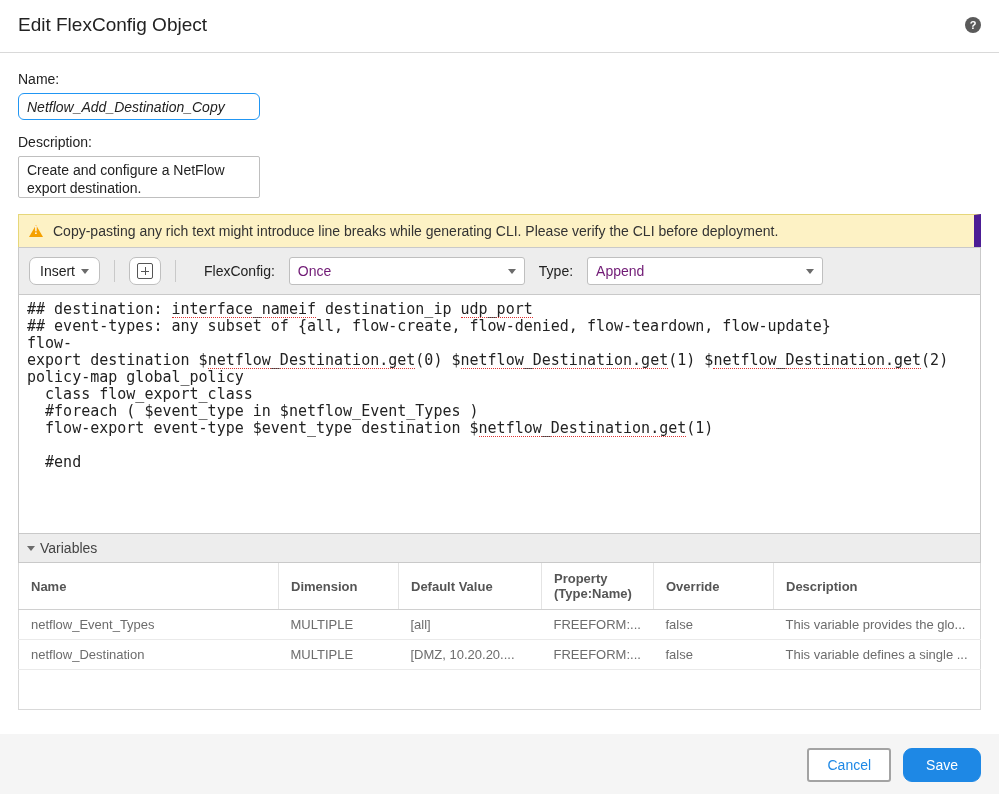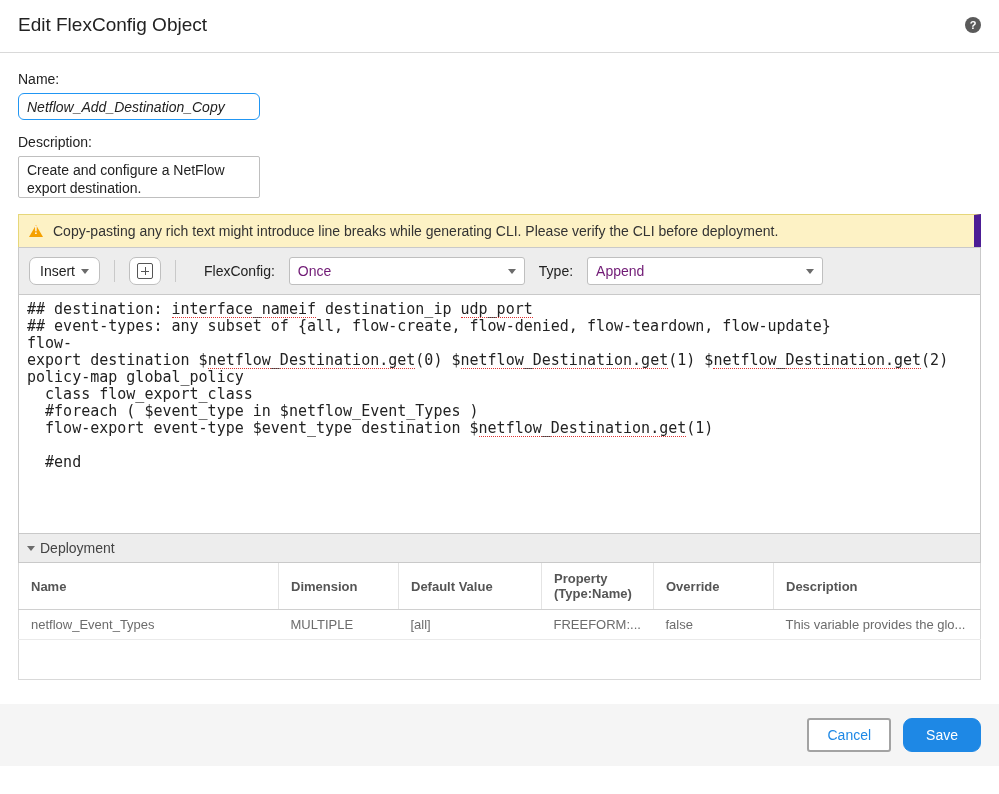--- a/index.html
+++ b/index.html
@@ -99,21 +99,21 @@
 <span>export destination $</span><span class="ul">netflow_Destination.get</span><span>(0) $</span><span class="ul">netflow_Destination.get</span><span>(1) $</span><span class="ul">netflow_Destination.get</span><span>(2)</span>
 <span>policy-map global_policy</span>
 <span>  class flow_export_class</span>
 <span>  #foreach ( $event_type in $netflow_Event_Types )</span>
 <span>  flow-export event-type $event_type destination $</span><span class="ul">netflow_Destination.get</span><span>(1)</span>
 <span></span>
 <span>  #end</span></div>
 
     <div class="vars-hdr">
       <span class="tri-down"></span>
-      <span>Deployment</span>
+      <span>Variables</span>
     </div>
 
     <table>
       <colgroup>
         <col class="c-name">
           <col class="c-dim">
           <col class="c-def">
           <col class="c-prop">
           <col class="c-ovr">
           <col>
@@ -130,20 +130,28 @@
       </thead>
       <tbody>
         <tr>
           <td>netflow_Event_Types</td>
           <td>MULTIPLE</td>
           <td>[all]</td>
           <td>FREEFORM:...</td>
           <td>false</td>
           <td>This variable provides the glo...</td>
         </tr>
+        <tr>
+          <td>netflow_Destination</td>
+          <td>MULTIPLE</td>
+          <td>[DMZ, 10.20.20....</td>
+          <td>FREEFORM:...</td>
+          <td>false</td>
+          <td>This variable defines a single ...</td>
+        </tr>
         <tr class="tbl-pad">
             <td colspan="6"></td>
           </tr>
       </tbody>
     </table>
   </div>
 
   <div class="footer">
     <button class="btn-cancel">Cancel</button>
     <button class="btn-save">Save</button>

